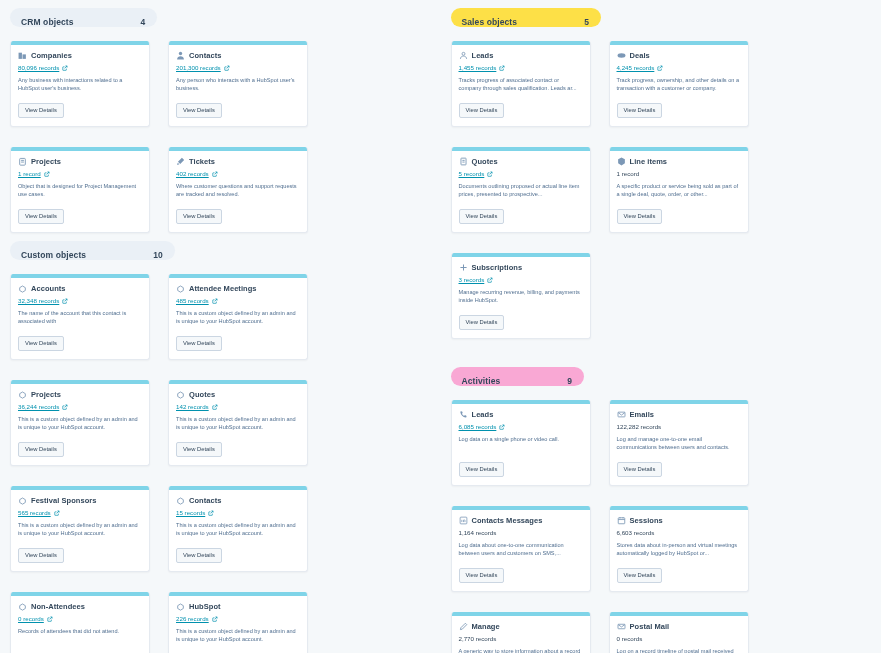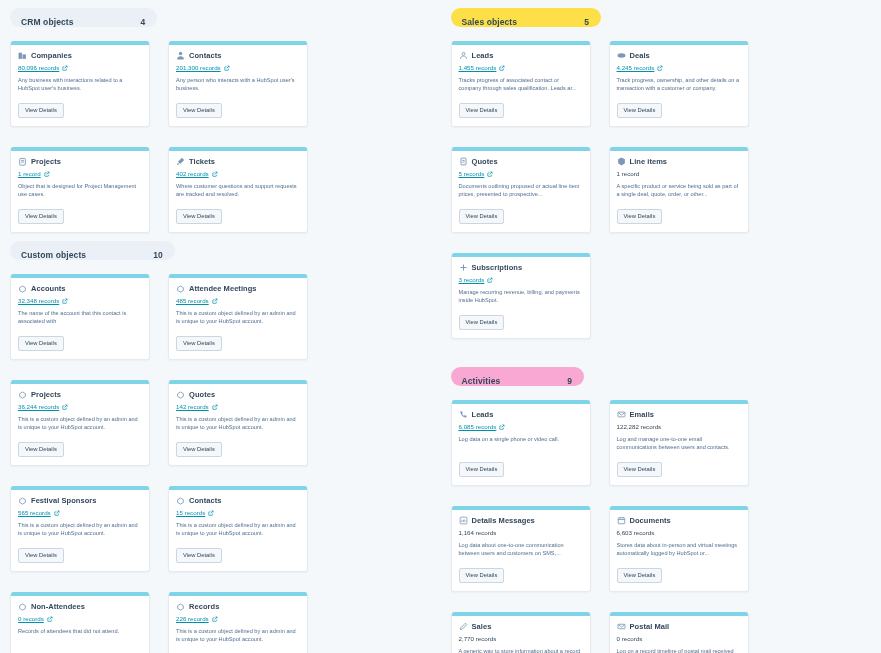--- a/index.html
+++ b/index.html
@@ -368,21 +368,21 @@
           </div>
           <div class="card-slot">
             <div class="card">
               <div class="card-accent" style="background: rgb(127, 212, 232);"></div>
               <div class="card-body"><div class="card-title-row">
                   <span class="obj-icon">
                     <svg viewBox="0 0 16 16" fill="none" stroke="currentColor" stroke-width="1.5">
                       <path d="M3 6.5l5-3 5 3v5l-5 3-5-3z"></path>
                     </svg>
                   </span>
-                  <span class="card-title">Records</span>
+                  <span class="card-title">HubSpot</span>
                 </div><div class="record-row">
                   <a class="record-link">226 records</a>
                   <span class="ext-icon">
                     <svg viewBox="0 0 16 16" fill="none" stroke="currentColor" stroke-width="1.8">
                       <path d="M9 2.5h4.5V7"></path>
                       <path d="M13.5 2.5L7 9"></path>
                       <path d="M11.5 9.5v3.8a.9.9 0 01-.9.9H3a.9.9 0 01-.9-.9V5.8a.9.9 0 01.9-.9h3.8"></path>
                     </svg>
                   </span>
                 </div><div class="card-desc">This is a custom object defined by an admin and is unique to your HubSpot account.</div><div class="view-btn">View Details</div></div>
@@ -557,21 +557,21 @@
           <div class="card-slot">
             <div class="card">
               <div class="card-accent" style="background: rgb(127, 212, 232);"></div>
               <div class="card-body"><div class="card-title-row">
                   <span class="obj-icon">
                     <svg viewBox="0 0 16 16" fill="none" stroke="currentColor" stroke-width="1.4">
                       <rect x="2" y="2" width="12" height="12" rx="1.5"></rect>
                       <path d="M5 6.8v4M5 4.7v.1M8 10.8V7.4c0-.8 2.6-1 2.6.6v2.8"></path>
                     </svg>
                   </span>
-                  <span class="card-title">Details Messages</span>
+                  <span class="card-title">Contacts Messages</span>
                 </div><div class="record-row">
                   <a class="record-plain">1,164 records</a>
                   <span class="ext-icon ext-hidden">
                     <svg viewBox="0 0 16 16" fill="none" stroke="currentColor" stroke-width="1.8">
                       <path d="M9 2.5h4.5V7"></path>
                       <path d="M13.5 2.5L7 9"></path>
                       <path d="M11.5 9.5v3.8a.9.9 0 01-.9.9H3a.9.9 0 01-.9-.9V5.8a.9.9 0 01.9-.9h3.8"></path>
                     </svg>
                   </span>
                 </div><div class="card-desc">Log data about one-to-one communication between users and customers on SMS,...</div><div class="view-btn">View Details</div></div>
@@ -580,21 +580,21 @@
           <div class="card-slot">
             <div class="card">
               <div class="card-accent" style="background: rgb(127, 212, 232);"></div>
               <div class="card-body"><div class="card-title-row">
                   <span class="obj-icon">
                     <svg viewBox="0 0 16 16" fill="none" stroke="currentColor" stroke-width="1.5">
                       <rect x="2.2" y="3.2" width="11.6" height="10.6" rx="1"></rect>
                       <path d="M2.2 6.3h11.6M5.3 1.8v2.6M10.7 1.8v2.6"></path>
                     </svg>
                   </span>
-                  <span class="card-title">Documents</span>
+                  <span class="card-title">Sessions</span>
                 </div><div class="record-row">
                   <a class="record-plain">6,603 records</a>
                   <span class="ext-icon ext-hidden">
                     <svg viewBox="0 0 16 16" fill="none" stroke="currentColor" stroke-width="1.8">
                       <path d="M9 2.5h4.5V7"></path>
                       <path d="M13.5 2.5L7 9"></path>
                       <path d="M11.5 9.5v3.8a.9.9 0 01-.9.9H3a.9.9 0 01-.9-.9V5.8a.9.9 0 01.9-.9h3.8"></path>
                     </svg>
                   </span>
                 </div><div class="card-desc">Stores data about in-person and virtual meetings automatically logged by HubSpot or...</div><div class="view-btn">View Details</div></div>
@@ -602,21 +602,21 @@
           </div>
           <div class="card-slot">
             <div class="card">
               <div class="card-accent" style="background: rgb(127, 212, 232);"></div>
               <div class="card-body"><div class="card-title-row">
                   <span class="obj-icon">
                     <svg viewBox="0 0 16 16" fill="none" stroke="currentColor" stroke-width="1.5">
                       <path d="M11.3 2.2l2.5 2.5-8 8-3.3.8.8-3.3z"></path>
                     </svg>
                   </span>
-                  <span class="card-title">Sales</span>
+                  <span class="card-title">Manage</span>
                 </div><div class="record-row">
                   <a class="record-plain">2,770 records</a>
                   <span class="ext-icon ext-hidden">
                     <svg viewBox="0 0 16 16" fill="none" stroke="currentColor" stroke-width="1.8">
                       <path d="M9 2.5h4.5V7"></path>
                       <path d="M13.5 2.5L7 9"></path>
                       <path d="M11.5 9.5v3.8a.9.9 0 01-.9.9H3a.9.9 0 01-.9-.9V5.8a.9.9 0 01.9-.9h3.8"></path>
                     </svg>
                   </span>
                 </div><div class="card-desc">A generic way to store information about a record alongside other interactions.</div><div class="view-btn">View Details</div></div>

